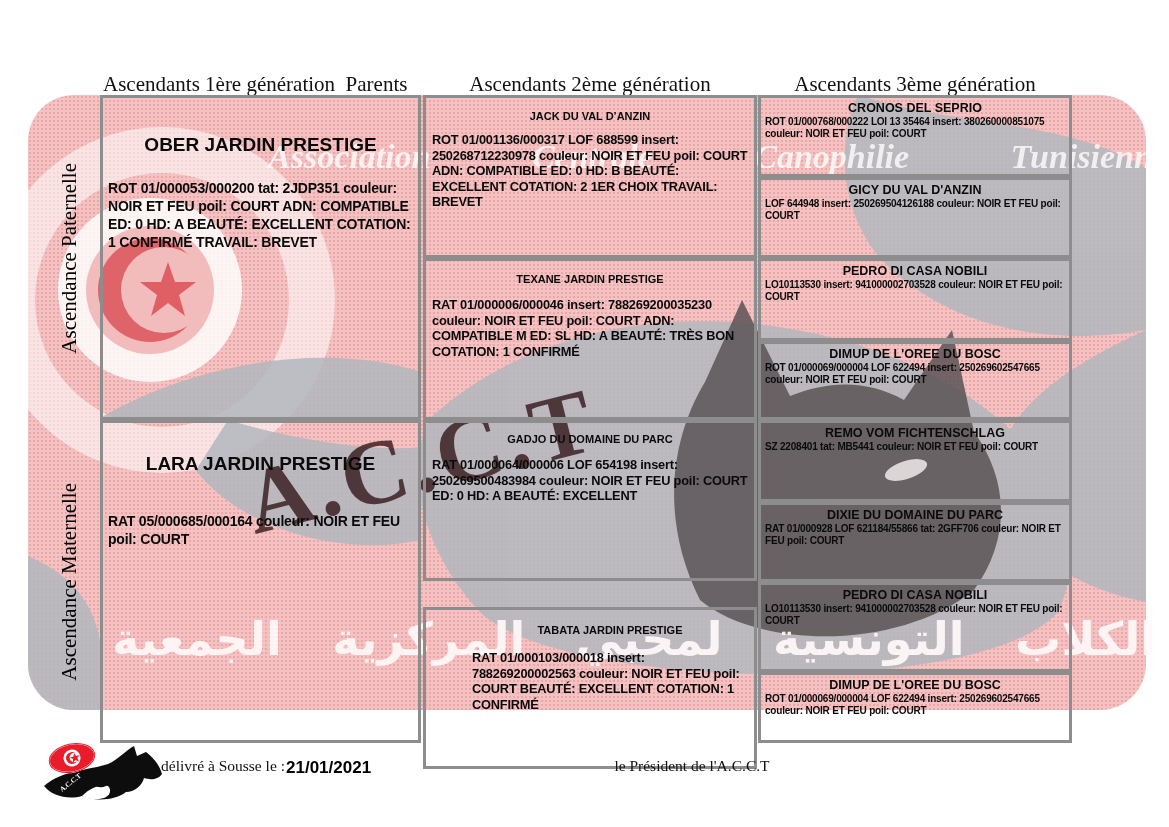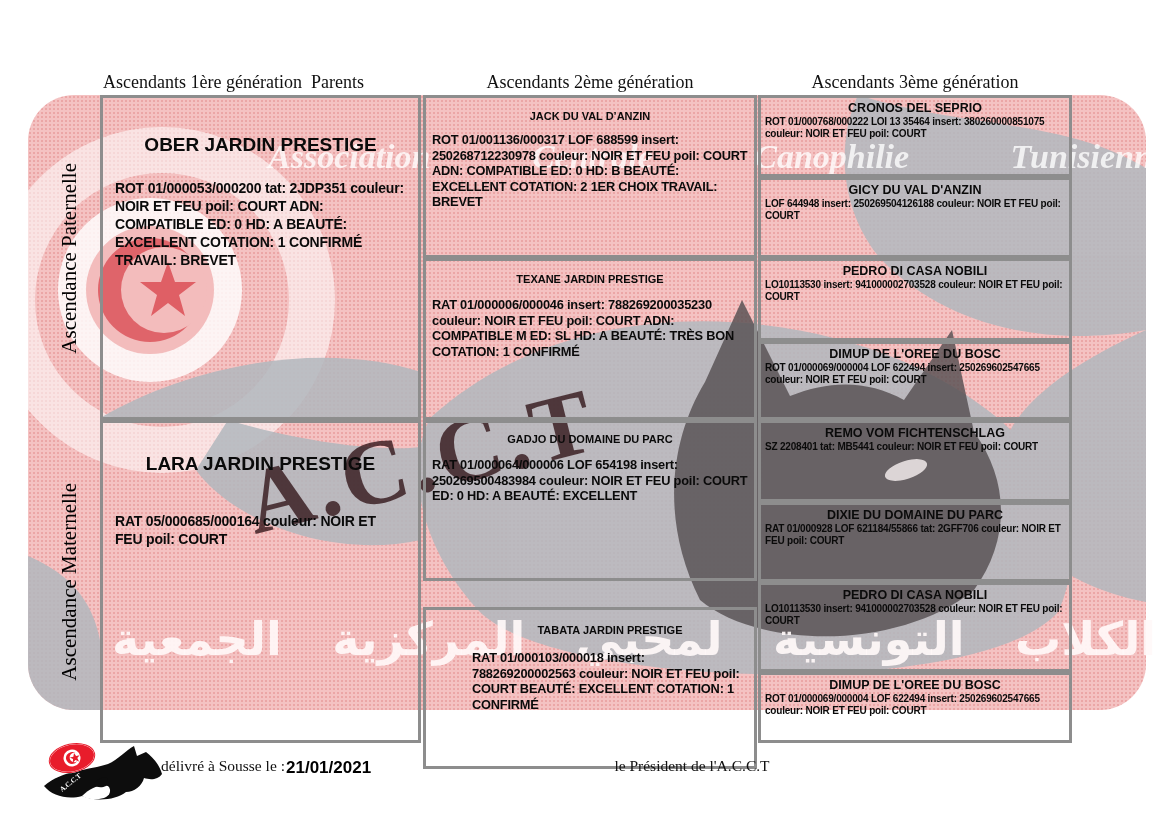--- a/index.html
+++ b/index.html
@@ -17,39 +17,39 @@
         color:rgba(255,255,255,0.78);white-space:nowrap;margin-left:40px;}
   
   .wm-acct{position:absolute;left:242px;top:408px;font-family:"Liberation Serif",serif;font-weight:bold;
         font-size:92px;color:rgba(48,18,22,0.78);transform:rotate(-14deg);letter-spacing:4px;white-space:nowrap;}
   
   .wm-arabic{position:absolute;left:112px;top:612px;width:1044px;display:flex;justify-content:space-between;
         direction:ltr;font-size:46px;font-weight:bold;color:rgba(255,248,248,0.92);
         font-family:"DejaVu Sans",sans-serif;}
   .wm-arabic span{unicode-bidi:isolate;direction:rtl;display:inline-block;}
   
-  .gen-header{position:absolute;top:72px;font-family:"Liberation Serif",serif;font-size:18px;color:#111;}
+  .gen-header{position:absolute;top:72px;font-family:"Liberation Serif",serif;font-size:21px;color:#111;}
   #gh1{left:103px;}
   #gh2{left:423px;width:334px;text-align:center;}
   #gh3{left:748px;width:334px;text-align:center;}
   
   .side-label{position:absolute;left:40px;width:58px;display:flex;align-items:center;justify-content:center;
         font-family:"Liberation Serif",serif;font-size:21px;color:#000;}
   .side-label span{writing-mode:vertical-rl;transform:rotate(180deg);white-space:nowrap;}
   #side-pat{top:97px;height:322px;}
   #side-mat{top:422px;height:320px;}
   
   .box{position:absolute;border:3px solid #8d8d8d;box-sizing:border-box;color:#0a0a0a;text-align:center;}
   .box .t{font-weight:bold;white-space:nowrap;}
   .box .d{text-align:left;font-weight:bold;}
   .c1{left:100px;width:321px;}
   .c2{left:423px;width:334px;}
   .c3{left:758px;width:314px;}
   .c1 .t{font-size:19px;}
-  .c1 .d{font-size:14px;line-height:1.28;padding:0 12px;letter-spacing:-0.2px;}
+  .c1 .d{font-size:14px;line-height:1.28;padding:0 5px;letter-spacing:-0.2px;}
   .c2 .t{font-size:11px;}
   .c2 .d{font-size:12.8px;line-height:1.22;padding:0 6px;letter-spacing:-0.2px;}
   .c3 .t{font-size:12.5px;margin-top:3px;}
   .c3 .d{font-size:10px;line-height:1.18;padding:0 4px;margin-top:1px;letter-spacing:-0.2px;}
   #box-sire{top:95px;height:325px;}      #box-sire .t{margin-top:36px;}  #box-sire .d{margin-top:24px;}
   #box-dam{top:420px;height:323px;}      #box-dam .t{margin-top:30px;}   #box-dam .d{margin-top:38px;}
   #box-g2-0{top:95px;height:163px;}      #box-g2-0 .t{margin-top:12px;}  #box-g2-0 .d{margin-top:10px;}
   #box-g2-1{top:258px;height:162px;}     #box-g2-1 .t{margin-top:12px;}  #box-g2-1 .d{margin-top:12px;}
   #box-g2-2{top:420px;height:161px;}     #box-g2-2 .t{margin-top:10px;}  #box-g2-2 .d{margin-top:12px;}
   #box-g2-3{top:607px;height:162px;padding-left:40px;}     #box-g2-3 .t{margin-top:14px;}  #box-g2-3 .d{margin-top:14px;}

